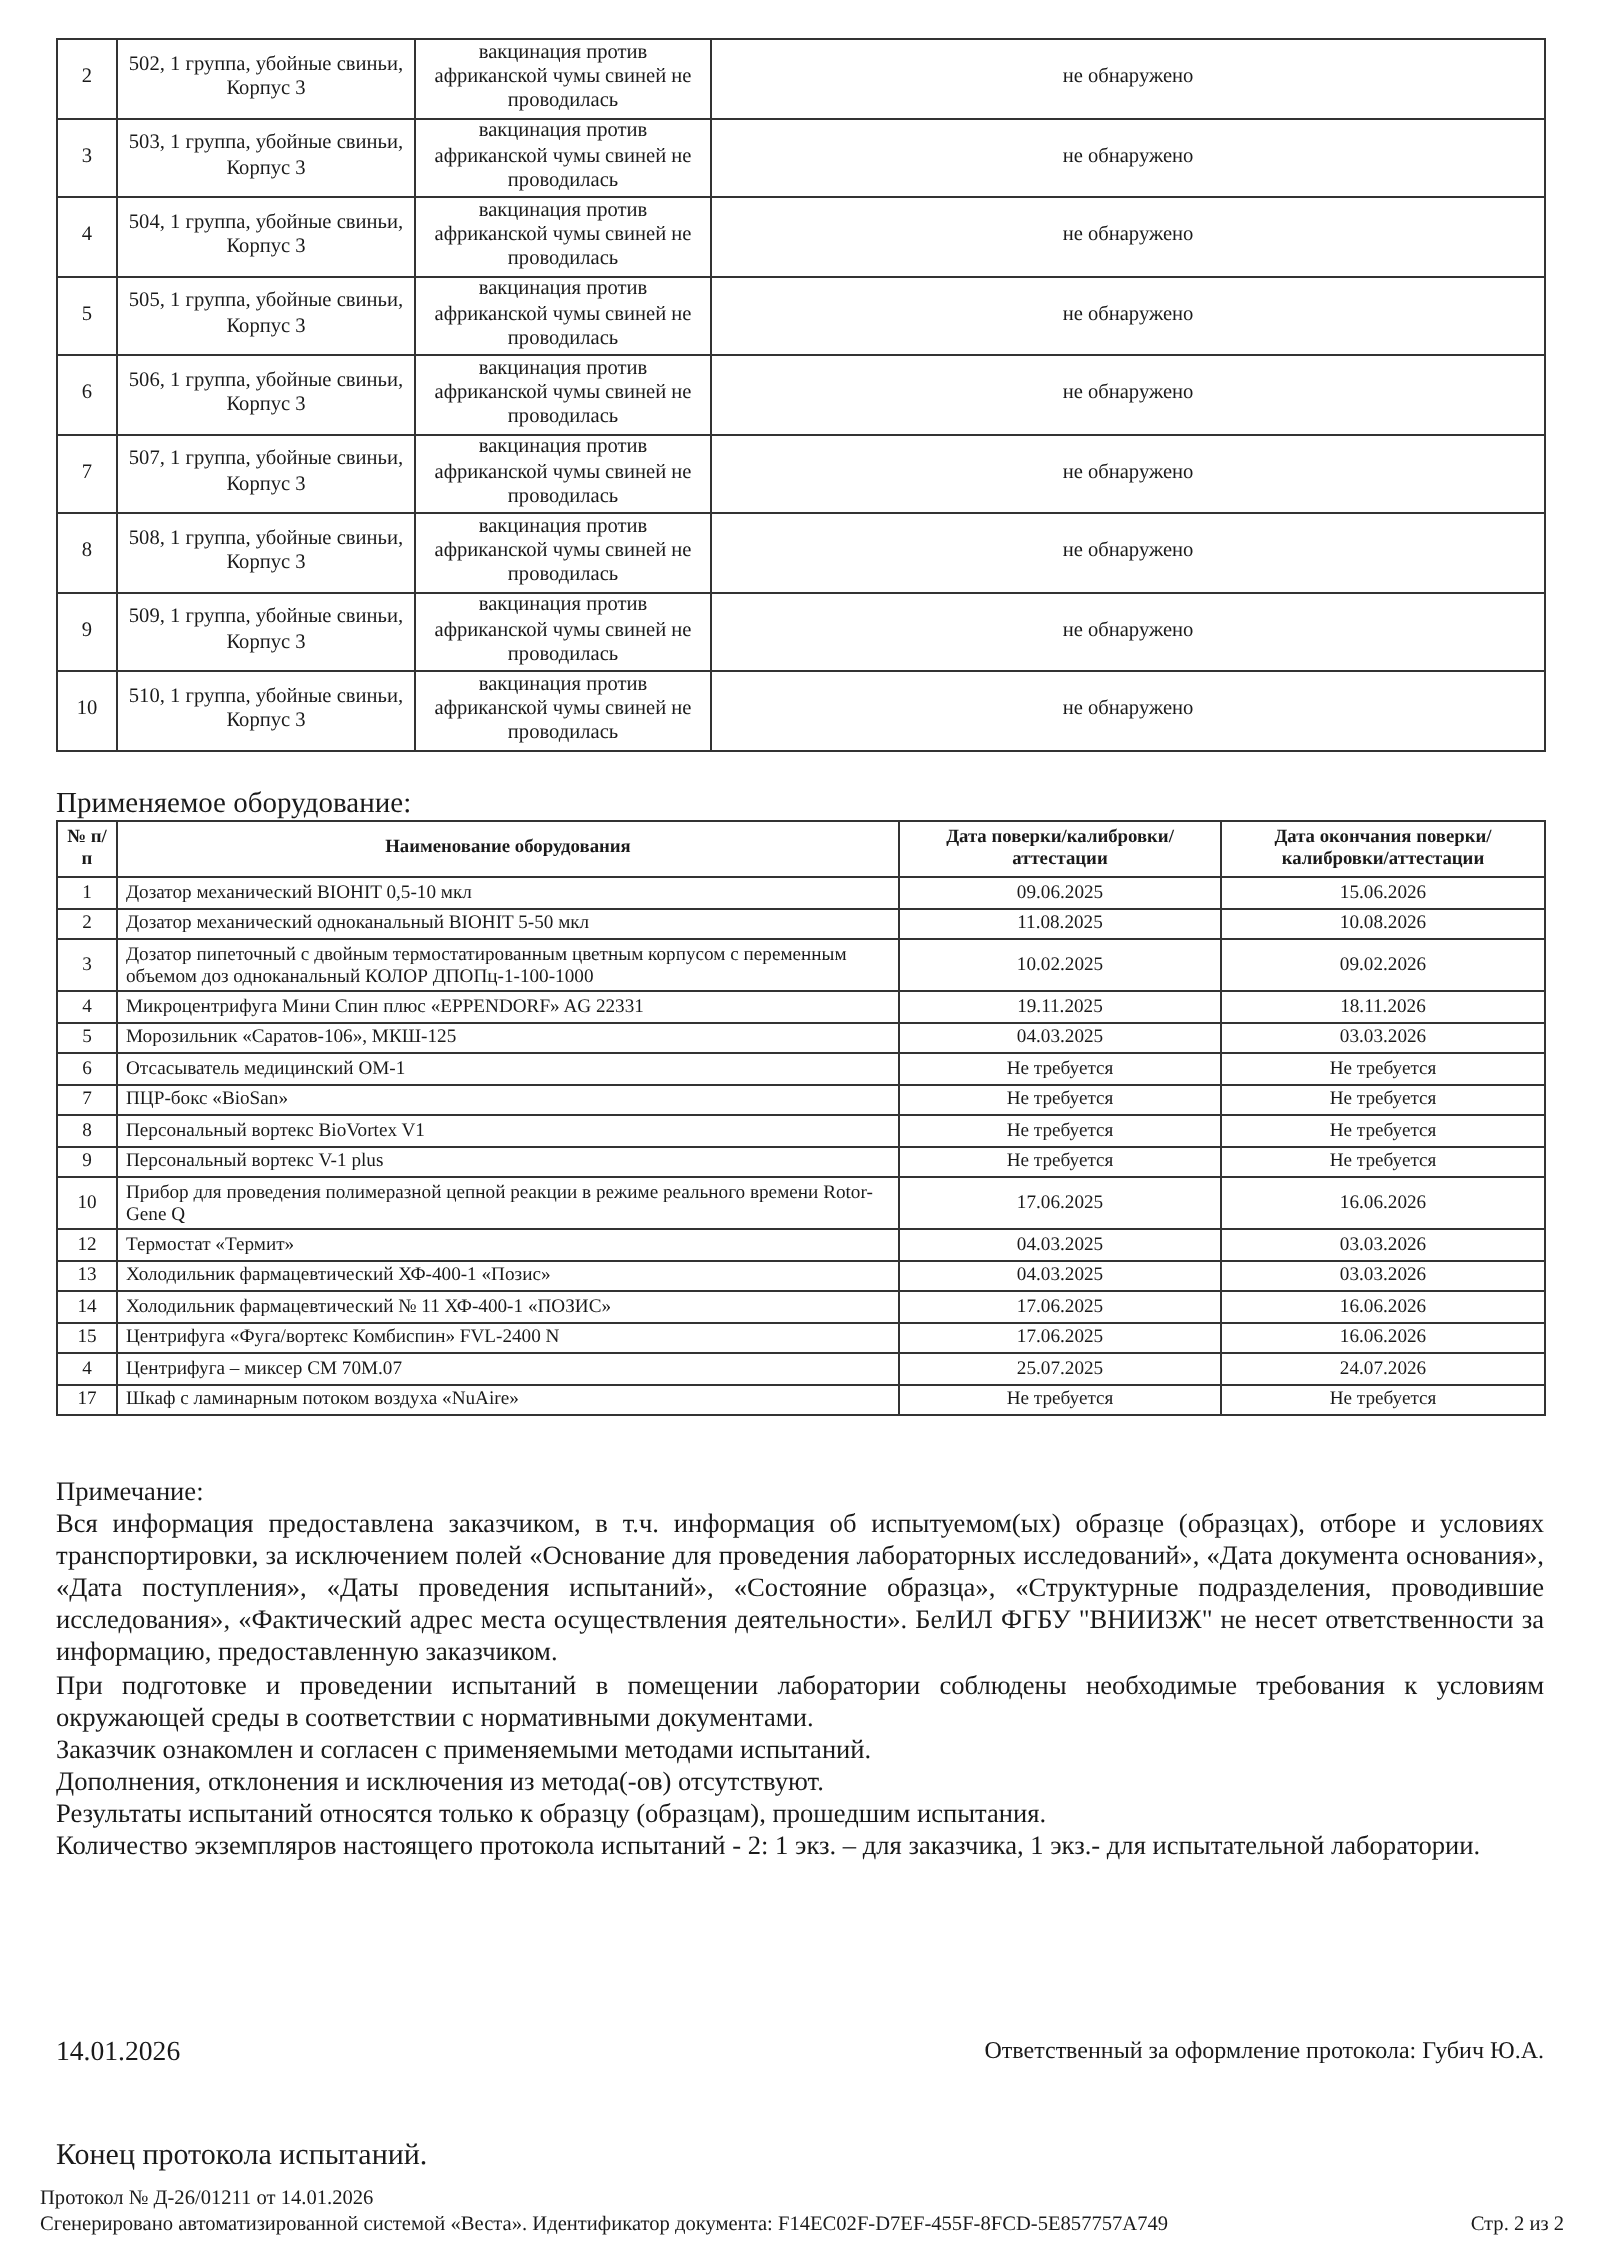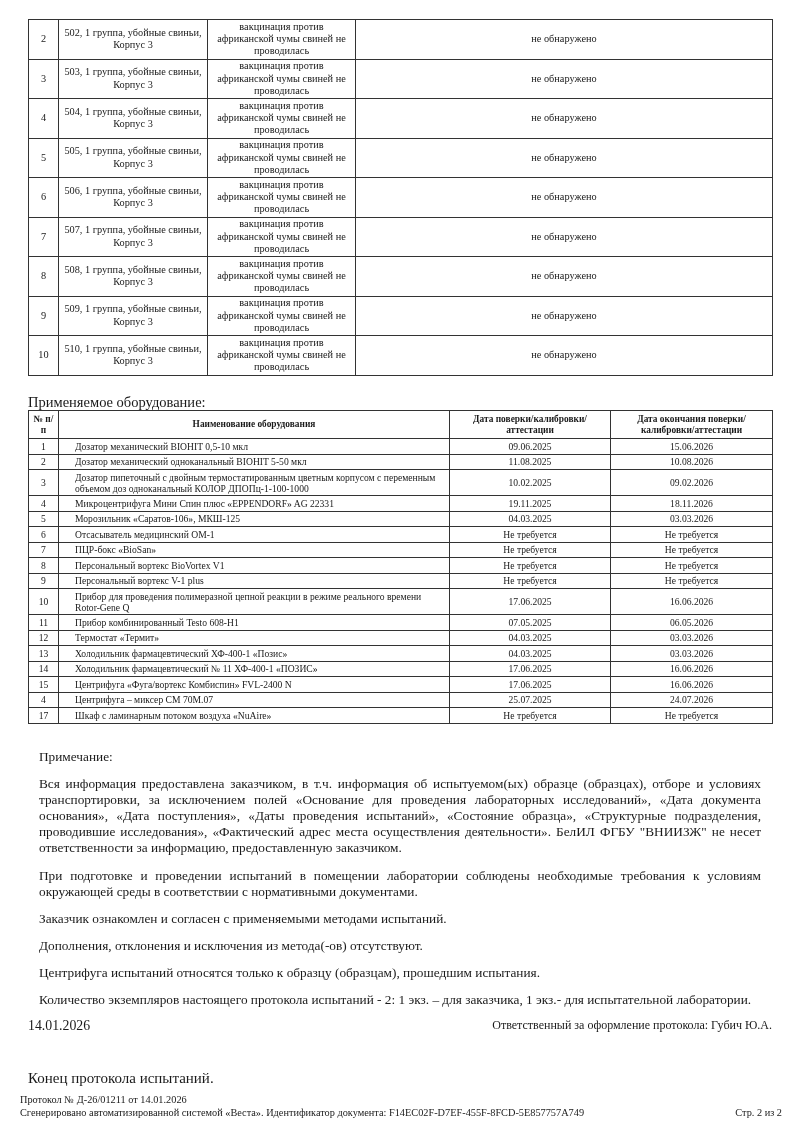--- a/index.html
+++ b/index.html
@@ -19,28 +19,28 @@
   #equip-title {
     position: absolute; left: 28px; top: 394px; font-size: 14.5px; line-height: 16px;
   }
   #equip {
     position: absolute; left: 28px; top: 410px; width: 744px;
     font-size: 9.6px; line-height: 11px;
   }
   #equip th { font-weight: bold; height: 27px; text-align: center; vertical-align: middle; font-size: 9.4px; line-height: 11px; }
   #equip td { height: 14.5px; vertical-align: middle; }
   #equip td.c { text-align: center; }
-  #equip td.l { text-align: left; padding-left: 16px; }
+  #equip td.l { text-align: left; padding-left: 4px; }
   #equip tr.tall td { height: 25px; }
 
   #notes {
     position: absolute; left: 28px; top: 738px; width: 744px;
     font-size: 13.3px; line-height: 16.1px;
   }
-  #notes p { margin: 11px; text-align: justify; }
+  #notes p { margin: 0; text-align: justify; }
   #notes .title { text-align: left; }
 
   #sign-date { position: absolute; left: 28px; top: 1018px; font-size: 13.8px; }
   #sign-resp { position: absolute; right: 28px; top: 1018px; font-size: 12px; }
   #end-text { position: absolute; left: 28px; top: 1037px; font-size: 15px; margin-top: 33px; }
 
   #footer {
     position: absolute; left: 20px; top: 1093px; width: 762px;
     font-size: 10.3px; line-height: 13px;
   }
@@ -186,26 +186,20 @@
       <td class="c">Не требуется</td>
       <td class="c">Не требуется</td>
     </tr>
     <tr class="tall">
       <td class="c">10</td>
       <td class="l">Прибор для проведения полимеразной цепной реакции в режиме реального времени Rotor-Gene Q</td>
       <td class="c">17.06.2025</td>
       <td class="c">16.06.2026</td>
     </tr>
     <tr>
-      <td class="c">11</td>
-      <td class="l">Прибор комбинированный Testo 608-H1</td>
-      <td class="c">07.05.2025</td>
-      <td class="c">06.05.2026</td>
-    </tr>
-    <tr>
       <td class="c">12</td>
       <td class="l">Термостат «Термит»</td>
       <td class="c">04.03.2025</td>
       <td class="c">03.03.2026</td>
     </tr>
     <tr>
       <td class="c">13</td>
       <td class="l">Холодильник фармацевтический ХФ-400-1 «Позис»</td>
       <td class="c">04.03.2025</td>
       <td class="c">03.03.2026</td>
@@ -236,21 +230,21 @@
     </tr>
   </tbody>
 </table>
 
 <div id="notes">
   <p class="title">Примечание:</p>
   <p>Вся информация предоставлена заказчиком, в т.ч. информация об испытуемом(ых) образце (образцах), отборе и условиях транспортировки, за исключением полей «Основание для проведения лабораторных исследований», «Дата документа основания», «Дата поступления», «Даты проведения испытаний», «Состояние образца», «Структурные подразделения, проводившие исследования», «Фактический адрес места осуществления деятельности». БелИЛ ФГБУ "ВНИИЗЖ" не несет ответственности за информацию, предоставленную заказчиком.</p>
   <p>При подготовке и проведении испытаний в помещении лаборатории соблюдены необходимые требования к условиям окружающей среды в соответствии с нормативными документами.</p>
   <p>Заказчик ознакомлен и согласен с применяемыми методами испытаний.</p>
   <p>Дополнения, отклонения и исключения из метода(-ов) отсутствуют.</p>
-  <p>Центрифуга испытаний относятся только к образцу (образцам), прошедшим испытания.</p>
+  <p>Результаты испытаний относятся только к образцу (образцам), прошедшим испытания.</p>
   <p>Количество экземпляров настоящего протокола испытаний - 2: 1 экз. – для заказчика, 1 экз.- для испытательной лаборатории.</p>
 </div>
 
 <div id="sign-date">14.01.2026</div>
 <div id="sign-resp">Ответственный за оформление протокола: Губич Ю.А.</div>
 <div id="end-text">Конец протокола испытаний.</div>
 
 <div id="footer">
   <div>Протокол № Д-26/01211 от 14.01.2026</div>
   <div class="row2">

